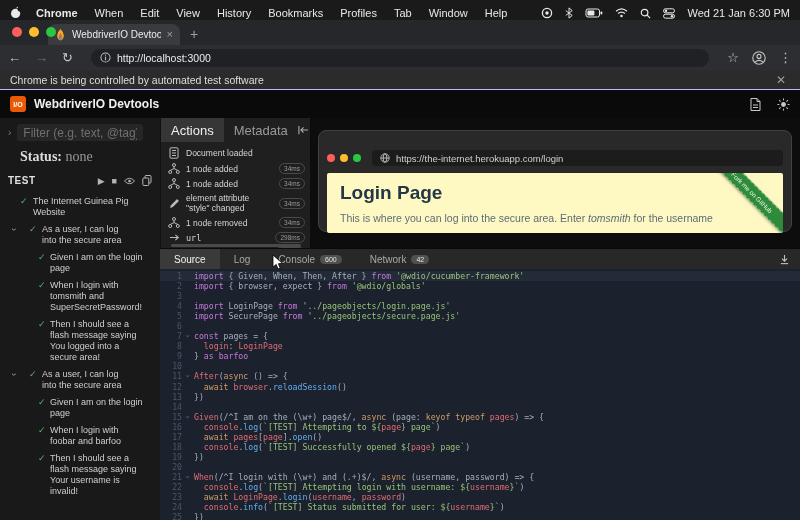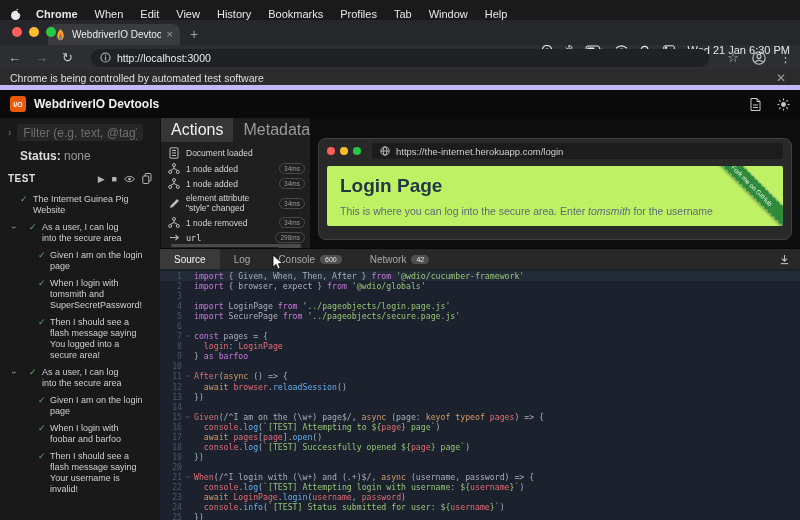--- a/index.html
+++ b/index.html
@@ -1,21 +1,21 @@
 <!DOCTYPE html>
 <html><head>
 <meta charset="utf-8">
 <style>
   * { margin:0; padding:0; box-sizing:border-box; }
   html,body { width:800px; height:520px; overflow:hidden; background:#000; }
   body { font-family:"Liberation Sans", sans-serif; color:#ddd; }
   .screen { position:relative; width:800px; height:520px; background:#0d0d0d; }
 
   
-  .menubar { height:20px; background:#1a1a1a; display:flex; align-items:flex-start; padding:8px 10px; font-size:11px; color:#e8e8e8; }
+  .menubar { height:20px; background:#1a1a1a; display:flex; align-items:flex-end; padding:1px 10px; font-size:11px; color:#e8e8e8; }
   .menubar .apple { margin-right:14px; display:flex; align-items:center; }
   .menu-items { display:flex; gap:17px; }
   .menu-item { cursor:default; }
   .menu-item.bold { font-weight:bold; }
   .menu-right { margin-left:auto; display:flex; align-items:center; gap:12px;margin-top:36px; }
   .status-ic { display:flex; align-items:center; }
   .clock { font-size:11px; }
 
   
   .tabstrip { height:25px; background:#26272a; display:flex; align-items:flex-end; position:relative; }
@@ -29,74 +29,74 @@
 
   
   .toolbar { height:25px; background:#2d2e31; display:flex; align-items:center; padding:0 8px; gap:14px; }
   .nav-ic { color:#c6c6c6; font-size:13px; line-height:1; }
   .nav-ic.dim { color:#6e7175; }
   .urlpill { flex:1; height:18px; background:#202124; border-radius:9px; display:flex; align-items:center; padding:0 9px; gap:6px; margin:0 4px; }
   .url-text { font-size:10.5px; color:#e8eaed; }
   .tb-right { display:flex; align-items:center; gap:13px; }
 
   
-  .banner { height:20px; background:#2b2b2b; display:flex; align-items:center; padding:0 10px; font-size:10.5px; color:#dedede; border-bottom:5px solid #c4b5fd; }
+  .banner { height:20px; background:#2b2b2b; display:flex; align-items:center; padding:0 10px; font-size:10.5px; color:#dedede; border-bottom:1px solid #c4b5fd; }
   .banner-close { margin-left:auto; color:#9e9e9e; font-size:12px; margin-right:4px; }
 
   
   .appheader { height:28px; background:#0a0a0a; display:flex; align-items:center; padding:0 10px; gap:8px; }
   .applogo { width:16px; height:16px; background:#ea5906; border-radius:3px; color:#fff; font-weight:bold; font-size:7px; display:flex; align-items:center; justify-content:center; }
   .apptitle { font-size:12px; font-weight:bold; color:#f0f0f0; }
   .ah-right { margin-left:auto; display:flex; gap:16px; align-items:center; }
 
   
   .main { display:flex; height:402px; }
   .sidebar { width:160px; background:#191919; padding:6px 0 0 0; flex-shrink:0; overflow:hidden; }
   .filter-row { display:flex; align-items:center; padding:0 8px; gap:6px; }
   .collapse-gl { color:#777; font-size:10px; }
   .filter-input { width:126px; height:17px; background:#262626; border:none; border-radius:3px; color:#ccc; font-size:12px; padding:0 6px; font-family:"Liberation Sans",sans-serif; }
   .filter-input::placeholder { color:#6f6f6f; }
-  .status-row { padding:8px 8px 0 20px; font-size:12px; color:#999; }
+  .status-row { padding:8px 8px 0 20px; font-size:14px; color:#999;font-family:Liberation Serif, serif; }
   .status-row b { color:#ddd; }
   .tests-hdr { display:flex; align-items:center; padding:10px 8px 4px 8px; }
   .tests-label { font-weight:bold; font-size:10px; letter-spacing:.5px; color:#e0e0e0; }
   .tests-tools { margin-left:auto; display:flex; gap:7px; align-items:center; color:#b5b5b5; font-size:9px; }
   .tree { padding:6px 4px 0 0; }
   .tree-item { position:relative; margin-bottom:6px; font-size:9px; line-height:11px; color:#cfcfcf; }
   .tree-item .check { position:absolute; color:#58b368; font-size:9px; }
   .tree-item .chev { position:absolute; left:12px; top:0px; color:#bbb; display:inline-block; transform:rotate(90deg); font-size:9px; }
   .lvl0 { padding-left:33px; } .lvl0 .check { left:20px; } .lvl0 .ttext{ display:inline-block; width:110px; }
   .lvl1 { padding-left:42px; } .lvl1 .check { left:29px; } .lvl1 .ttext{ display:inline-block; width:92px; }
   .lvl2 { padding-left:50px; } .lvl2 .check { left:38px; } .lvl2 .ttext{ display:inline-block; width:94px; }
 
   .content { width:640px; display:flex; flex-direction:column; }
   .toprow { height:130px; display:flex; }
 
   
   .actions-panel { width:150px; background:#1f1f1f; border-left:1px solid #101010; display:flex; flex-direction:column; position:relative; }
-  .ap-tabs { display:flex; align-items:center; height:24px; font-size:16px; color:#9a9a9a; }
+  .ap-tabs { display:flex; align-items:center; height:24px; font-size:13px; color:#9a9a9a; }
   .ap-tab { padding:0 10px; height:24px; display:flex; align-items:center; }
   .ap-tab.active { background:#363636; color:#f0f0f0; }
   .ap-collapse { margin-left:auto; margin-right:6px; color:#aaa; }
   .ap-list { flex:1; overflow:hidden; padding-top:3px; }
   .ap-row { display:flex; align-items:center; padding:2px 5px 2px 7px; gap:6px; min-height:15px; }
   .ap-text { font-size:8.5px; color:#d6d6d6; line-height:10px; flex:1; }
   .ap-text.mono { font-family:"DejaVu Sans Mono","Liberation Mono",monospace; }
   .ap-badge { border:1px solid #4a4a4a; color:#9a9a9a; border-radius:7px; font-size:6.5px; padding:1px 4px; white-space:nowrap; }
   .ap-icon { width:12px; display:flex; justify-content:center; color:#bbb; flex-shrink:0; }
   .ap-hscroll { position:absolute; bottom:1px; left:10px; width:130px; height:3px; background:#4a4a4a; border-radius:2px; }
 
   
   .preview-area { flex:1; background:#0d0d0d; position:relative; }
-  .preview-card { position:absolute; left:8px; right:8px; top:20px; height:102px; background:#292929; border:1px solid #414141; border-radius:8px; padding:3px 8px; }
+  .preview-card { position:absolute; left:8px; right:8px; top:12px; height:102px; background:#292929; border:1px solid #414141; border-radius:8px; padding:18px 8px; }
   .pc-bar { display:flex; align-items:center; gap:5px; height:18px; }
   .pc-light { width:8px; height:8px; border-radius:50%; }
   .pc-url { flex:1; margin-left:6px; height:16px; background:#1c1c1c; border-radius:3px; display:flex; align-items:center; gap:6px; padding:0 8px; }
   .pc-url-text { font-size:9.5px; color:#d0d0d0; }
-  .pc-page { margin-top:6px; height:60px; background:#bef264; border-radius:2px; position:relative; overflow:hidden; }
+  .pc-page { margin-top:6px; height:60px; background:#fef9c3; border-radius:2px; position:relative; overflow:hidden; }
   .pc-h1 { font-size:19px; font-weight:bold; color:#243746; margin:9px 0 0 13px; }
   .pc-p { font-size:10.5px; color:#5d6b78; margin:8px 13px 0; }
   .ribbon { position:absolute; top:12px; right:-34px; width:130px; transform:rotate(45deg); background:#2e8b3a; color:#eaf5ea; font-size:6.5px; text-align:center; padding:3px 0; border:1px dashed rgba(255,255,255,.4); border-left:none; border-right:none; box-shadow:0 1px 3px rgba(0,0,0,.4); }
 
   
   .bottom-panel { height:272px; display:flex; flex-direction:column; border-top:1px solid #0a0a0a; }
   .bp-tabs { height:20px; background:#282828; display:flex; align-items:center; font-size:10px; color:#a8a8a8; }
   .bp-tab { height:20px; display:flex; align-items:center; padding:0 14px; gap:5px; }
   .bp-tab.active { background:#3a3a3a; color:#f2f2f2; }
   .bp-badge { background:#505050; color:#e5e5e5; border-radius:7px; font-size:7px; padding:1px 5px; }

